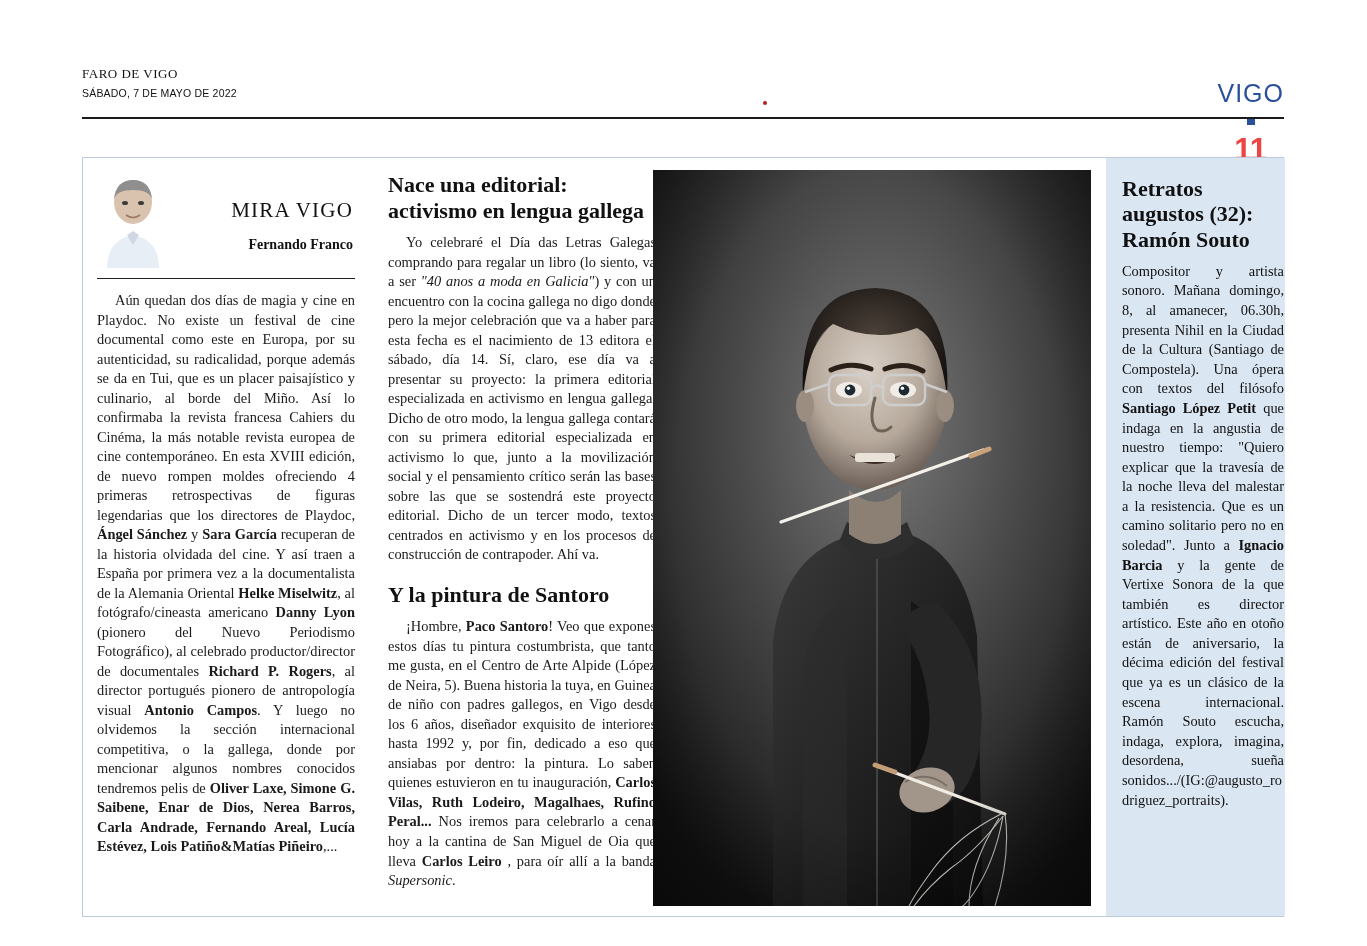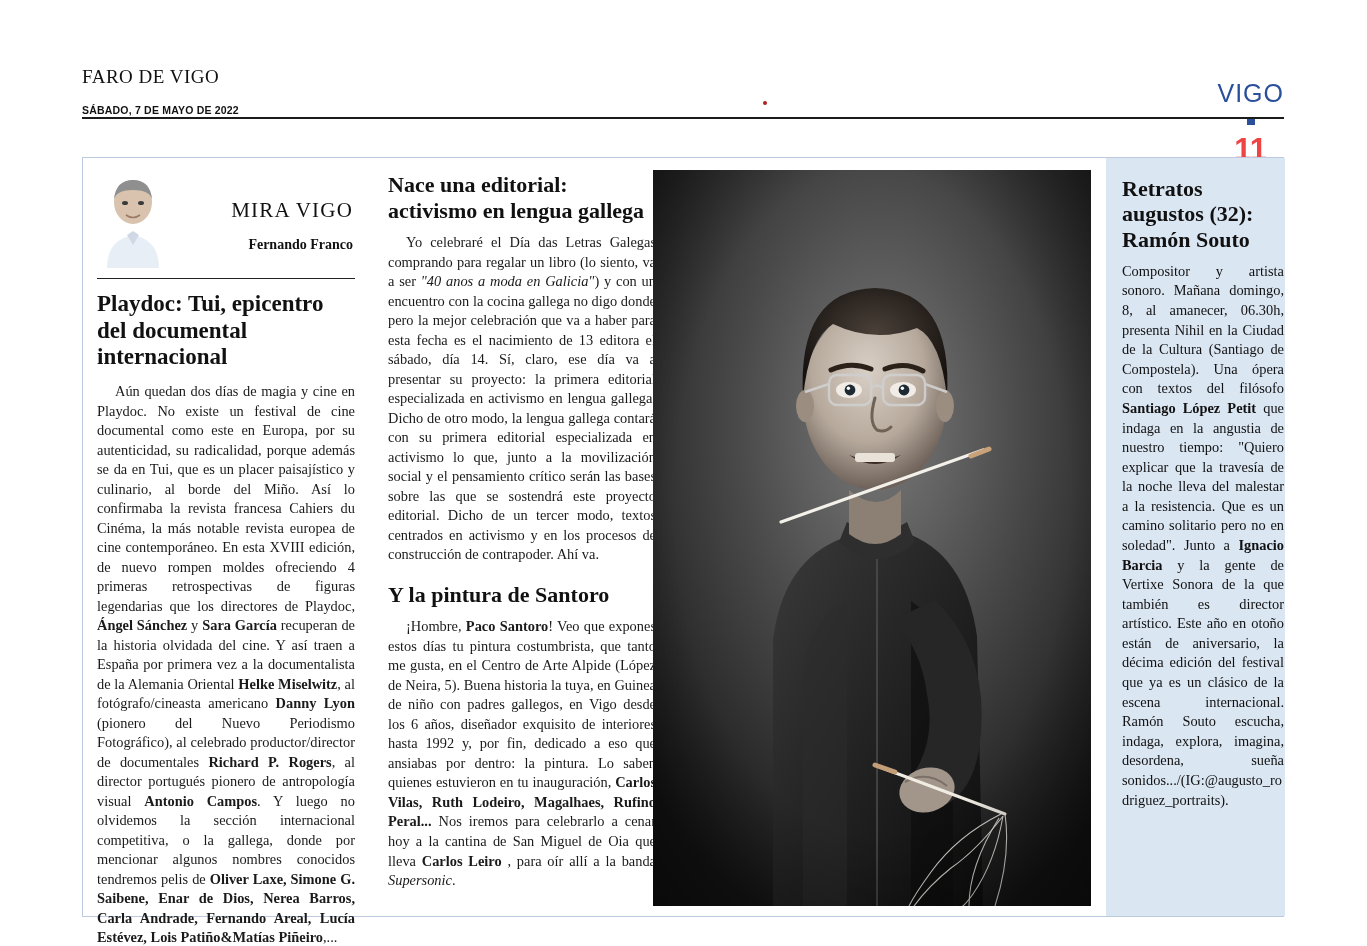--- a/index.html
+++ b/index.html
@@ -17,32 +17,32 @@
   }
 
   
   .masthead {
     position: absolute;
     left: 82px; top: 66px;
     width: 1202px;
   }
   .masthead-title {
     font-family: "Liberation Serif", serif;
-    font-size: 19px;
+    font-size: 13px;
     letter-spacing: 0.5px;
     color: #111;
     font-variant: small-caps;
     font-weight: normal;
   }
   .masthead-date {
     font-family: "Liberation Sans", sans-serif;
     font-size: 10.5px;
-    font-weight: bold;
-    color: #111;
-    margin-top: 16px;
+    font-weight: normal;
+    color: #111;
+    margin-top: 5px;
     letter-spacing: 0.2px;
   }
   .masthead-dot {
     position: absolute;
     left: 681px; top: 35px;
     width: 4px; height: 4px;
     background: #b02020;
     border-radius: 50%;
   }
   .section-label {
@@ -234,21 +234,20 @@
             <path d="M10 96 q0 -28 26 -33 q26 5 26 33 z" fill="#e8eef6"></path>
             <path d="M30 63 l6 10 l6 -10 l-6 -4 z" fill="#cfd8e4"></path>
           </svg>
         </div>
         <div class="mira-titles">
           <div class="mira-title">MIRA VIGO</div>
           <div class="mira-author">Fernando Franco</div>
         </div>
       </div>
       <div class="mira-rule"></div>
-      <h2 class="headline">Playdoc: Tui, epicentro del documental internacional</h2>
       <p class="body">Aún quedan dos días de magia y cine en Playdoc. No existe un festival de cine documental como este en Europa, por su autenticidad, su radicalidad, porque además se da en Tui, que es un placer paisajístico y culinario, al borde del Miño. Así lo confirmaba la revista francesa Cahiers du Cinéma, la más notable revista europea de cine contemporáneo. En esta XVIII edición, de nuevo rompen moldes ofreciendo 4 primeras retrospectivas de figuras legendarias que los directores de Playdoc, <b>Ángel Sánchez</b> y <b>Sara García</b> recuperan de la historia olvidada del cine. Y así traen a España por primera vez a la documentalista de la Alemania Oriental <b>Helke Miselwitz</b>, al fotógrafo/cineasta americano <b>Danny Lyon</b> (pionero del Nuevo Periodismo Fotográfico), al celebrado productor/director de documentales <b>Richard P. Rogers</b>, al director portugués pionero de antropología visual <b>Antonio Campos</b>. Y luego no olvidemos la sección internacional competitiva, o la gallega, donde por mencionar algunos nombres conocidos tendremos pelis de <b>Oliver Laxe, Simone G. Saibene, Enar de Dios, Nerea Barros, Carla Andrade, Fernando Areal, Lucía Estévez, Lois Patiño&amp;Matías Piñeiro</b>,...</p>
     </div>
 
     <div class="col col2">
       <h2 class="headline">Nace una editorial: activismo en lengua gallega</h2>
       <p class="body">Yo celebraré el Día das Letras Galegas comprando para regalar un libro (lo siento, va a ser <i>"40 anos a moda en Galicia"</i>) y con un encuentro con la cocina gallega no digo donde pero la mejor celebración que va a haber para esta fecha es el nacimiento de 13 editora el sábado, día 14. Sí, claro, ese día va a presentar su proyecto: la primera editorial especializada en activismo en lengua gallega. Dicho de otro modo, la lengua gallega contará con su primera editorial especializada en activismo lo que, junto a la movilización social y el pensamiento crítico serán las bases sobre las que se sostendrá este proyecto editorial. Dicho de un tercer modo, textos centrados en activismo y en los procesos de construcción de contrapoder. Ahí va.</p>
       <h2 class="headline2">Y la pintura de Santoro</h2>
       <p class="body">¡Hombre, <b>Paco Santoro</b>! Veo que expones estos días tu pintura costumbrista, que tanto me gusta, en el Centro de Arte Alpide (López de Neira, 5). Buena historia la tuya, en Guinea de niño con padres gallegos, en Vigo desde los 6 años, diseñador exquisito de interiores hasta 1992 y, por fin, dedicado a eso que  ansiabas por dentro: la pintura. Lo saben quienes estuvieron en tu inauguración, <b>Carlos Vilas, Ruth Lodeiro, Magalhaes, Rufino Peral...</b> Nos iremos para celebrarlo a cenar hoy a la cantina de San Miguel de Oia que lleva <b>Carlos Leiro</b> , para oír allí a la banda <i>Supersonic</i>.</p>
     </div>
 

